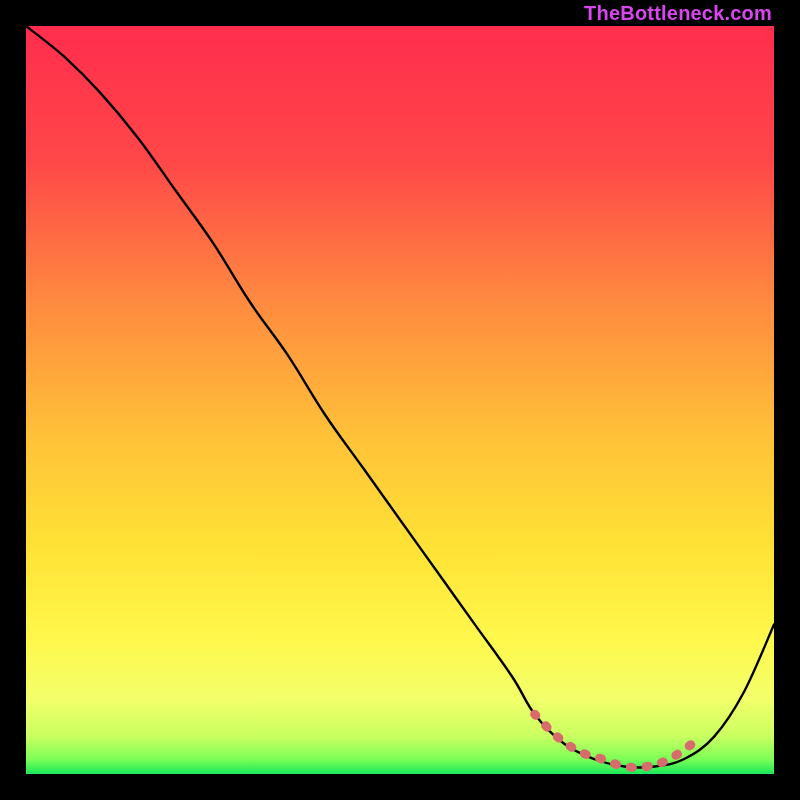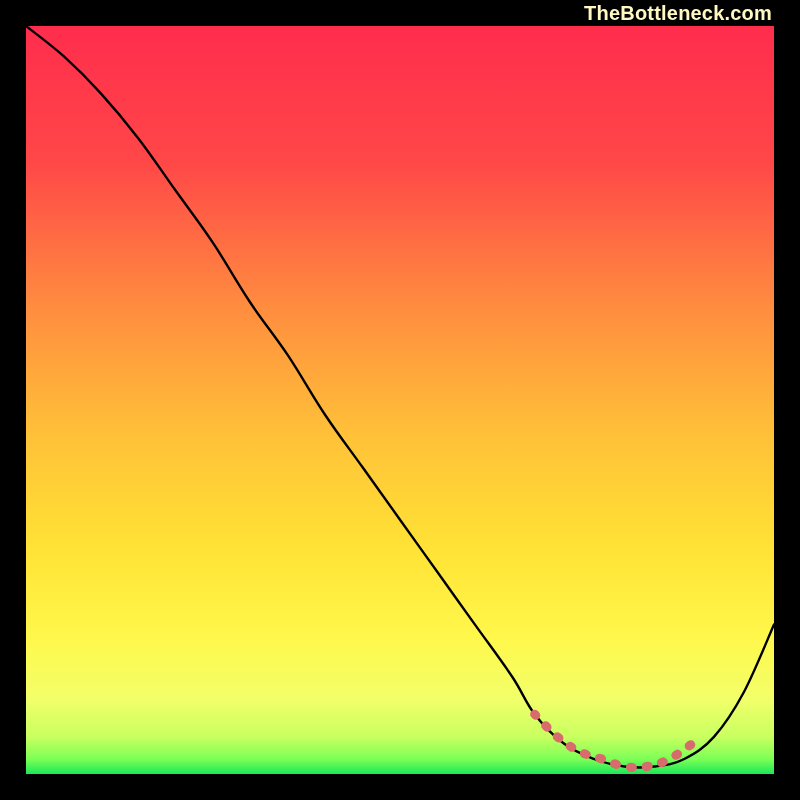--- a/index.html
+++ b/index.html
@@ -25,21 +25,21 @@
     width: 748px;
     height: 748px;
   }
   .watermark {
     position: absolute;
     top: 2px;
     right: 28px;
     font-family: Arial, Helvetica, sans-serif;
     font-size: 20px;
     font-weight: 600;
-    color: #fef9c3;
+    color: #d946ef;
     letter-spacing: 0.2px;
     pointer-events: none;
   }
 </style>
 </head>
 <body>
 
 <div class="frame">
   <svg class="plot" viewBox="0 0 748 748" preserveAspectRatio="none">
     <defs>

